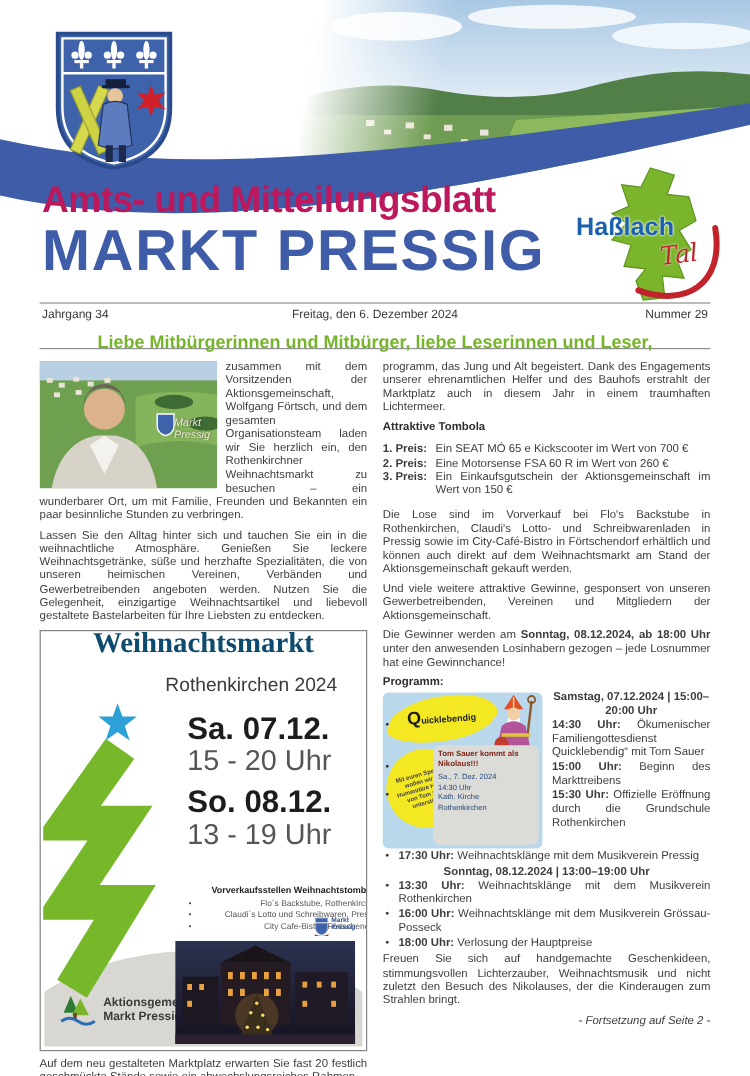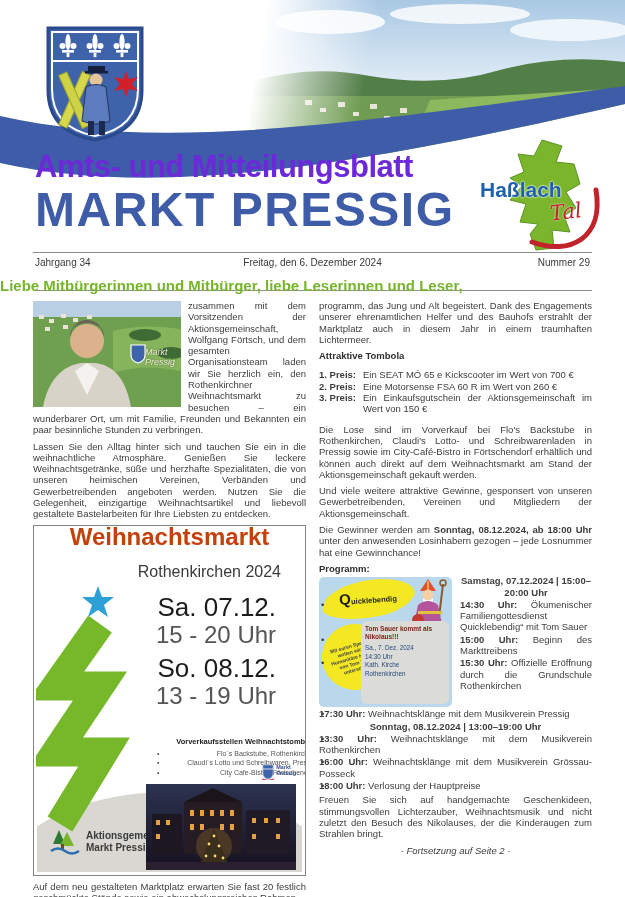--- a/index.html
+++ b/index.html
@@ -12,49 +12,49 @@
           background:linear-gradient(100deg,#fff 10%,rgba(255,255,255,0) 72%); }
   .waves { position:absolute; left:0; top:0; width:625px; height:250px; z-index:2; pointer-events:none; }
   .coat { position:absolute; left:42px; top:24px; width:106px; height:120px; z-index:3; }
   .regionlogo { position:absolute; right:5px; top:138px; width:140px; height:122px; z-index:5; }
   .regionlogo svg { position:absolute; left:18px; top:0; }
   .region-name { position:absolute; left:0; top:40px; font-size:21px; font-weight:bold; color:#1d61ae;
           text-shadow:0 0 2px #fff,0 0 2px #fff; letter-spacing:0; }
   .region-suffix { position:absolute; left:70px; top:62px; font-size:21px; color:#c2232a;
           font-family:"DejaVu Serif",serif; font-style:italic; transform:rotate(-7deg); text-shadow:0 0 2px #fff; }
   .masthead { position:absolute; left:35px; top:151px; z-index:4; line-height:1; }
-  .mast1 { font-size:31px; font-weight:bold; color:#6d28d9; letter-spacing:-0.5px; }
+  .mast1 { font-size:31px; font-weight:bold; color:#be185d; letter-spacing:-0.5px; }
   .mast2 { font-size:48px; font-weight:bold; color:#3f5ca8; letter-spacing:1.5px; margin-top:4px; }
 
   .infobar { position:absolute; left:33px; right:33px; top:252px; z-index:6; display:flex;
           border-top:1px solid #8f8f8f; border-bottom:1px solid #8f8f8f;
           font-size:10px; color:#3a3a3a; padding:4px 2px 22px; }
   .infobar .l { flex:1; text-align:left; } .infobar .c { flex:1; text-align:center; } .infobar .r { flex:1; text-align:right; }
 
-  .headline { position:absolute; left:0; right:0; top:277px; z-index:6; text-align:left;
+  .headline { position:absolute; left:0; right:0; top:277px; z-index:6; text-align:center;
           font-size:15px; font-weight:bold; color:#76b52b; }
 
   
   .content { position:absolute; left:33px; top:300px; width:559px; display:flex; gap:13px; z-index:6; }
   .col { width:273px; font-size:9.5px; line-height:11.3px; text-align:justify; }
   .col p { margin:0 0 5px; }
 
   .mayor { float:left; width:148px; height:106px; margin:1px 7px 1px 0; position:relative; }
   .mayor-logo-text { position:absolute; right:6px; top:46px; color:#f2ecd9; font-size:9px; font-style:italic;
           line-height:10px; text-align:left; text-shadow:0 0 2px rgba(0,0,0,.45); }
 
   
   .poster { clear:both; position:relative; margin:3px 0 5px; border:1px solid #848484; height:349px;
           overflow:hidden; background:#fff; text-align:left; }
   .p-title { position:absolute; top:5px; left:0; width:100%; text-align:center;
-          font-family:Liberation Sans, sans-serif; font-size:24px; font-weight:bold; color:#c2410c; }
+          font-family:Liberation Serif, serif; font-size:24px; font-weight:bold; color:#0c4a6e; }
   .p-sub { position:absolute; top:40px; right:24px; font-size:16px; color:#3a3a3a; }
   .p-tree { position:absolute; left:2px; top:56px; width:115px; height:258px; z-index:2; }
   .p-dates { position:absolute; left:122px; top:66px; z-index:2; }
-  .p-day  { font-size:26px; font-weight:normal; color:#1c1c1a; line-height:30px;text-align:right; }
+  .p-day  { font-size:26px; font-weight:bold; color:#1c1c1a; line-height:30px; }
   .p-time { font-size:24px; color:#555; line-height:24px; margin:1px 0 6px; }
   .p-presale { position:absolute; left:122px; top:210px; width:160px; z-index:2;text-align:right; }
   .p-presale-title { font-size:7.5px; font-weight:bold; color:#222; margin-bottom:2px; }
   .p-presale-item { font-size:7px; color:#555; line-height:9.5px; padding-left:8px; position:relative; }
   .p-presale-item::before { content:"•"; position:absolute; left:1px; }
   .p-minilogo { position:absolute; right:9px; top:238px; z-index:3; display:flex; align-items:flex-start; }
   .p-minilogo-text { font-size:5.5px; line-height:6px; color:#33508f; margin-left:2px; font-weight:bold; }
   .p-arch { position:absolute; left:3px; right:3px; bottom:3px; height:88px; overflow:hidden; z-index:1; }
   .p-arch::before { content:""; position:absolute; left:-14%; right:-14%; top:8px; height:210%;
           background:#d8d7d2; border-radius:50%; }
@@ -62,25 +62,25 @@
   .p-org-text { font-size:10px; line-height:12px; color:#3b3b3b; font-weight:bold; margin-left:5px; }
   .p-night { position:absolute; right:6px; top:0; width:150px; height:86px; }
 
   
   .subhead { font-weight:bold; color:#2e2e2e; margin:1px 0 1px; }
   .prizes { margin:8px 0 9px; }
   .prize-row { display:flex; }
   .prize-label { width:44px; flex:none; font-weight:bold; }
   .prize-text { flex:1; text-align:justify; }
   .sched-header { font-weight:bold; margin:1px 0 1px; text-align:center; }
-  .sched-item { position:relative; margin-bottom:1px; }
+  .sched-item { padding-left:13px; position:relative; margin-bottom:1px; }
   .sched-item::before { content:"•"; position:absolute; left:2px; }
   .sched-item .t { font-weight:bold; }
   .clear { clear:left; }
-  .continuation { font-style:italic; text-align:center; margin-top:2px; }
+  .continuation { font-style:italic; text-align:right; margin-top:2px; }
 
   
   .flyer { float:left; width:133px; height:130px; margin:2px 8px 1px 0; background:#b9d8ec;
           border-radius:5px; position:relative; overflow:hidden; }
   .f-splash { position:absolute; left:5px; top:5px; width:88px; height:34px; background:#f4e822;
           border-radius:58% 42% 55% 45% / 62% 50% 52% 40%; transform:rotate(-4deg);
           display:flex; align-items:center; justify-content:center;
           box-shadow:4px -3px 0 -1px #f4e822, -4px 4px 0 -2px #f4e822; }
   .f-brand { font-size:7.5px; font-weight:bold; color:#1d1d1d; }
   .f-brand::first-letter { font-size:15px; }

